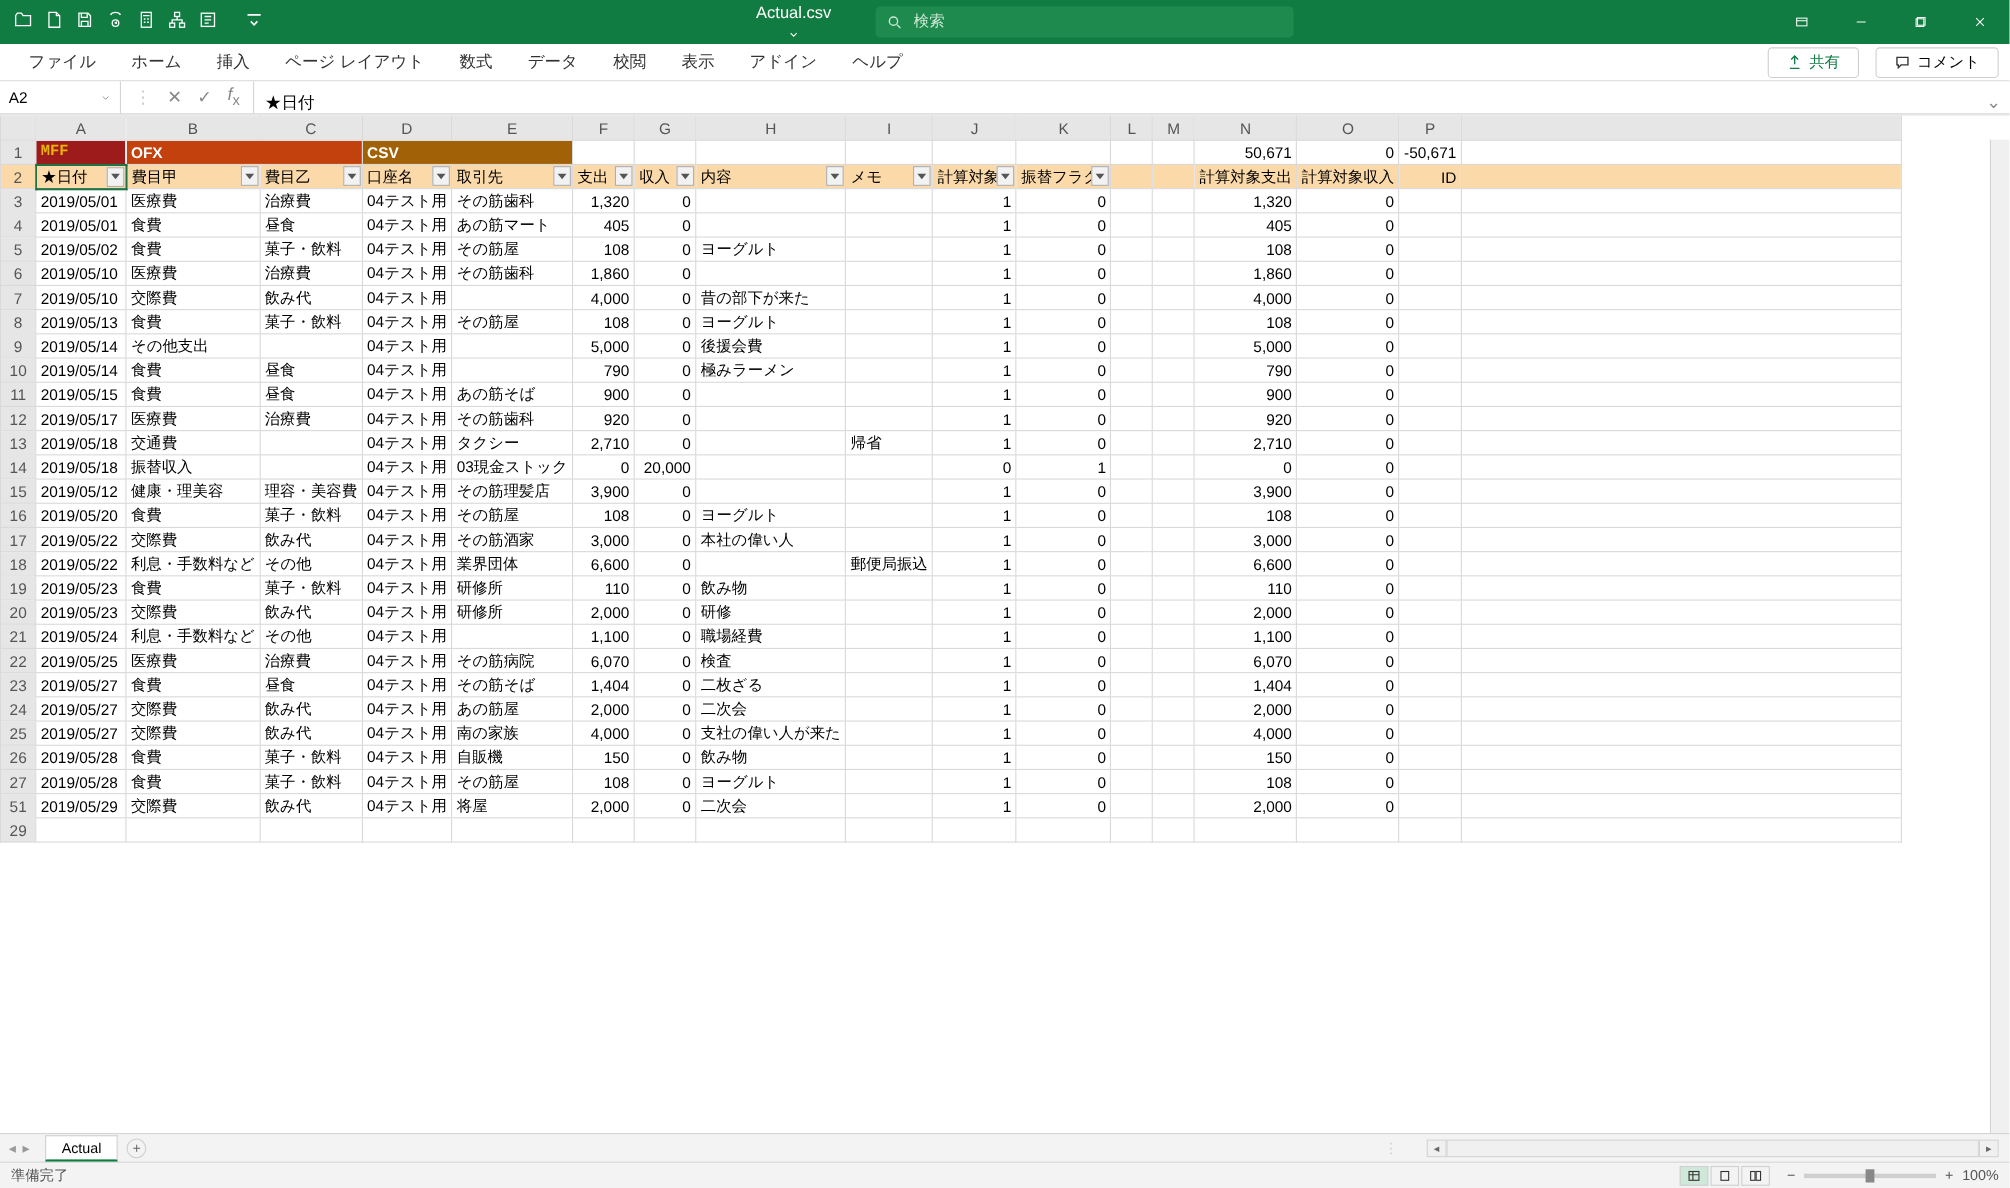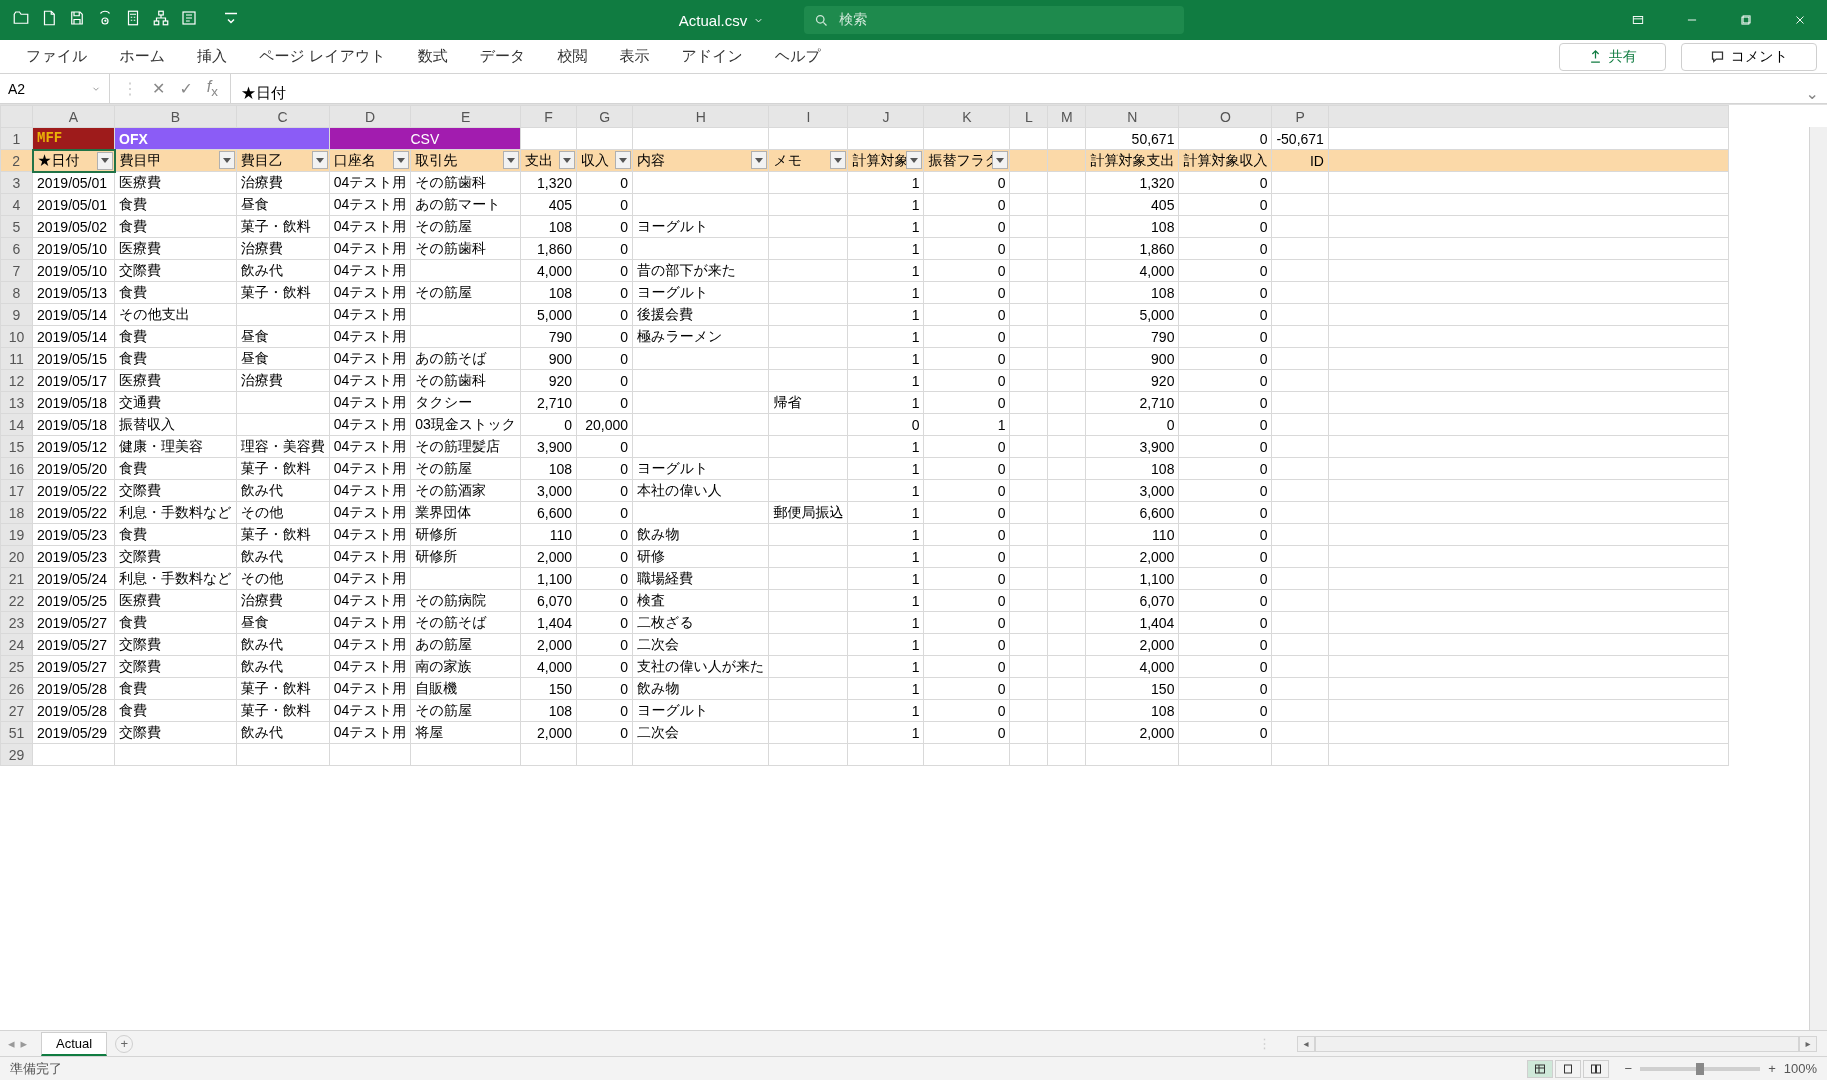--- a/index.html
+++ b/index.html
@@ -2,49 +2,49 @@
 <html><head>
 <meta charset="utf-8">
 <style>
 * { margin: 0; padding: 0; box-sizing: border-box; font-family: "Yu Gothic UI", "Meiryo", sans-serif; }
 body { background: #fff; overflow: hidden; width: 1827px; height: 1080px; user-select: none; }
 
 .title-bar { background: #107c41; height: 40px; display: flex; align-items: center; color: #fff; }
 .qat { display: flex; align-items: center; gap: 10px; padding: 0 12px; }
 .qat svg { width: 18px; height: 18px; }
 .title-center { flex: 1; display: flex; align-items: center; justify-content: center; gap: 40px; }
-.filename { display: flex; align-items: center; gap: 6px; font-size: 15px; }
+.filename { display: flex; align-items: center; gap: 6px; font-size: 15px; flex-direction: column; }
 .search-box { background: #1e8a4d; width: 380px; height: 28px; border-radius: 4px; display: flex; align-items: center; padding: 0 10px; gap: 10px; color: #cfe8d9; font-size: 14px; }
 .win-btns { display: flex; }
 .win-btn { width: 54px; height: 40px; display: flex; align-items: center; justify-content: center; cursor: pointer; }
 .win-btn svg { width: 14px; height: 14px; }
 
 .ribbon-tabs { background: #fff; height: 34px; border-bottom: 1px solid #d4d4d4; display: flex; align-items: center; padding: 0 10px; gap: 2px; }
 .rtab { padding: 6px 16px; font-size: 15px; color: #333; cursor: pointer; }
-.rbtn { border: 1px solid #cfcfcf; background: #fff; border-radius: 4px; padding: 4px 28px; font-size: 14px; display: flex; align-items: center; gap: 6px; cursor: pointer; }
+.rbtn { border: 1px solid #cfcfcf; background: #fff; border-radius: 4px; padding: 4px 16px; font-size: 14px; display: flex; align-items: center; gap: 6px; cursor: pointer; }
 .rbtn.share { color: #107c41; }
 .rspacer { flex: 1; }
 
 .formula-bar { height: 30px; border-bottom: 1px solid #d4d4d4; display: flex; align-items: flex-end; background: #fff; }
 .name-box { width: 110px; border-right: 1px solid #d4d4d4; padding: 0 8px; font-size: 14px; display: flex; align-items: center; justify-content: space-between; height: 100%; }
 .fb-icons { display: flex; align-items: center; gap: 14px; padding: 0 12px; color: #888; height: 100%; border-right: 1px solid #d4d4d4; }
 .fb-input { flex: 1; padding: 0 10px; font-size: 15px; }
 
 .grid-wrap { position: relative; height: calc(1080px - 40px - 34px - 30px - 26px - 24px); overflow: hidden; border-top: 1px solid #e0e0e0;}
 table { border-collapse: collapse; table-layout: fixed; }
 th, td { border: 1px solid #d9d9d9; font-size: 14px; padding: 0 4px; white-space: nowrap; overflow: hidden; font-weight: normal;}
 th { background: #e6e6e6; text-align: center; height: 22px; color:#555;}
 .rh { background: #e6e6e6; text-align: center; width: 32px; color:#555;}
 .colA { width: 82px; } .colB { width: 108px; } .colC { width: 90px; } .colD { width: 70px; } .colE { width: 98px; }
 .colF { width: 56px; } .colG { width: 56px; } .colH { width: 122px; } .colI { width: 76px; } .colJ { width: 76px; }
 .colK { width: 86px; } .colL { width: 38px;} .colM { width: 38px;} .colN { width: 86px; } .colO { width: 86px; } .colP { width: 56px; }
 td.nright { text-align: right; }
 .hdr-mff { background: #9e1b1b; color: #eab308; font-weight: bold; font-family: Liberation Mono, monospace;}
-.hdr-ofx { background: #8b5cf6; color: #fff; font-weight: bold;}
-.hdr-csv { background: #a21caf; color: #fff; font-weight: normal; text-align: center;}
+.hdr-ofx { background: #c2410c; color: #fff; font-weight: bold;}
+.hdr-csv { background: #a16207; color: #fff; font-weight: bold;}
 .filter-row td { background: #fbd9a8; position: relative; height:22px;}
 .dd { position: absolute; right: 1px; top: 1px; width: 16px; height: 18px; background: #f2f2f2; border: 1px solid #b0b0b0; display: flex; align-items: center; justify-content: center; }
 .dd::after { content: ""; border-left: 4px solid transparent; border-right: 4px solid transparent; border-top: 5px solid #555; }
 .sel-cell { border: 2px solid #217346 !important; }
 tr { height: 22px; }
 .corner { width:32px; background:#e6e6e6; border:1px solid #d9d9d9;}
 
 .sheet-tabs { height: 26px; background: #f3f3f3; border-top: 1px solid #d4d4d4; display: flex; align-items: center; font-size: 13px; }
 .stab-nav { padding: 0 8px; color: #999; display:flex; gap:6px;}
 .stab { background: #fff; border: 1px solid #cfcfcf; border-bottom: 2px solid #107c41; padding: 3px 14px; margin-left: 6px; }

